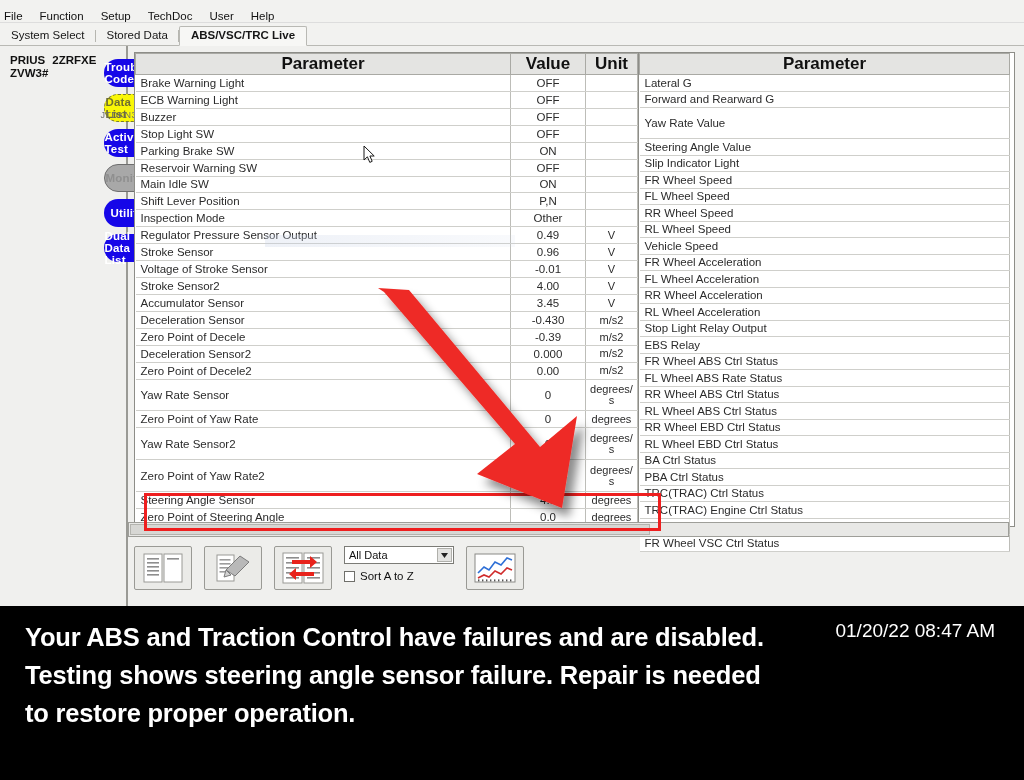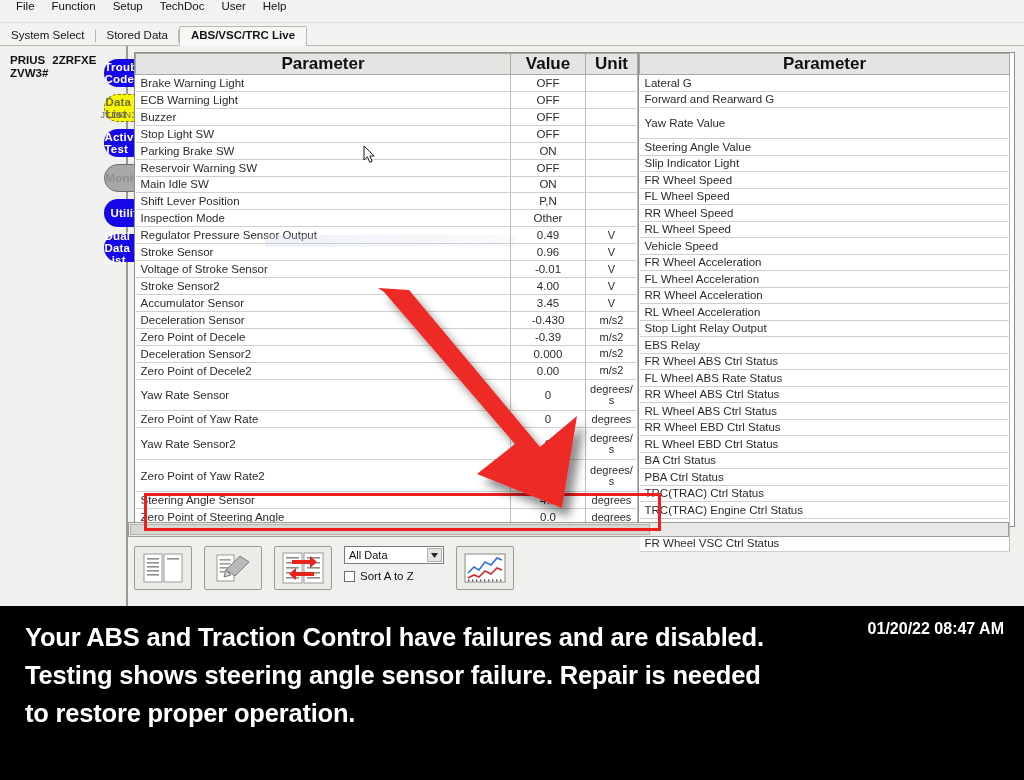--- a/index.html
+++ b/index.html
@@ -4,21 +4,21 @@
 <style>
   html,body{margin:0;padding:0;background:#000;}
   body{width:1024px;height:780px;overflow:hidden;font-family:"Liberation Sans",sans-serif;}
 
   #app{position:relative;width:1024px;height:780px;background:#000;}
 
   
   .win{position:absolute;left:0;top:0;width:1024px;height:606px;background:#f0f0ee;overflow:hidden;}
 
   
-  .menubar{height:22px;background:#f2f2f0;display:flex;align-items:flex-start;padding-left:16px;
+  .menubar{height:22px;background:#f2f2f0;display:flex;align-items:flex-end;padding-left:4px;
            border-bottom:1px solid #ddd;}
   .menubar .mi{font-size:11.5px;color:#111;margin-right:17px;white-space:nowrap;}
 
   
   .tabstrip{height:22px;background:#f2f2f0;display:flex;align-items:flex-end;
             border-bottom:1px solid #b9b9b4;}
   .tab{font-size:11.5px;color:#161616;padding:2px 11px 4px 11px;white-space:nowrap;position:relative;}
   .tab.sep:after{content:"";position:absolute;right:0;top:3px;bottom:3px;width:1px;background:#b6b6b0;}
   .tab.active{font-weight:bold;background:#f7f7f5;border-left:1px solid #b9b9b4;border-right:1px solid #b9b9b4;
               border-top:1px solid #b9b9b4;border-bottom:1px solid #f7f7f5;margin-bottom:-1px;border-radius:2px 2px 0 0;}
@@ -70,38 +70,38 @@
              background:linear-gradient(90deg,rgba(200,210,230,.30),rgba(200,210,230,.12));}
 
   
   .cursor{position:absolute;left:228px;top:92px;width:13px;height:19px;}
 
   
   .toolbar{position:absolute;left:6px;top:500px;width:881px;height:52px;display:flex;align-items:flex-start;}
   .tbtn{width:58px;height:44px;background:#ebebe8;border:1px solid #9a9a95;border-radius:2px;
         margin-right:12px;display:flex;align-items:center;justify-content:center;box-sizing:border-box;}
   .ddwrap{margin-right:12px;}
-  .dd{width:100px;height:18px;background:#fff;border:1px solid #7b7b76;box-sizing:border-box;
+  .dd{width:110px;height:18px;background:#fff;border:1px solid #7b7b76;box-sizing:border-box;
       font-size:11px;color:#111;display:flex;align-items:center;padding-left:4px;position:relative;}
   .ddarrow{position:absolute;right:1px;top:1px;width:15px;height:14px;background:#e4e4e2;
            border:1px solid #b0b0ab;box-sizing:border-box;display:flex;align-items:center;justify-content:center;}
   .sortrow{display:flex;align-items:center;margin-top:6px;}
   .cbox{width:11px;height:11px;border:1px solid #6f6f6a;background:#fff;box-sizing:border-box;margin-right:5px;}
   .sortlbl{font-size:11.5px;color:#111;}
 
   
   .redbox{position:absolute;left:144px;top:493px;width:517px;height:38px;
           border:3px solid #ee1f1f;box-sizing:border-box;}
   svg.arrow{position:absolute;left:0;top:0;width:1024px;height:606px;pointer-events:none;}
 
   
   .caption{position:absolute;left:0;top:606px;width:1024px;height:174px;background:#000;}
   .captxt{position:absolute;left:25px;top:12px;width:760px;font-size:25.5px;font-weight:bold;
           color:#fff;line-height:38px;letter-spacing:-.2px;}
-  .capts{position:absolute;right:20px;top:14px;font-size:16px;font-weight:bold;color:#fff;white-space:nowrap;}
+  .capts{position:absolute;right:29px;top:14px;font-size:19px;font-weight:normal;color:#fff;white-space:nowrap;}
 </style>
 </head>
 <body>
 
 <div id="app">
 
   <div class="win">
 
     <div class="menubar" id="menubar">
         <span class="mi">File</span>

